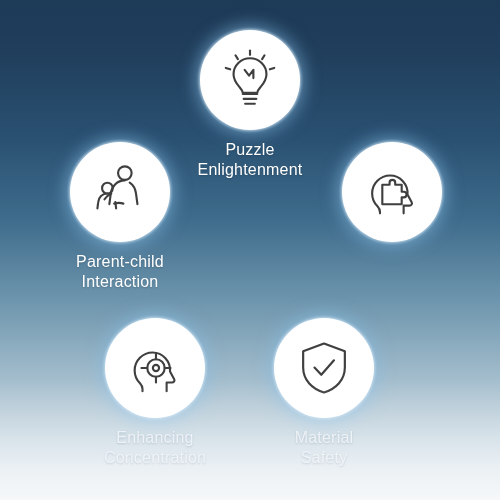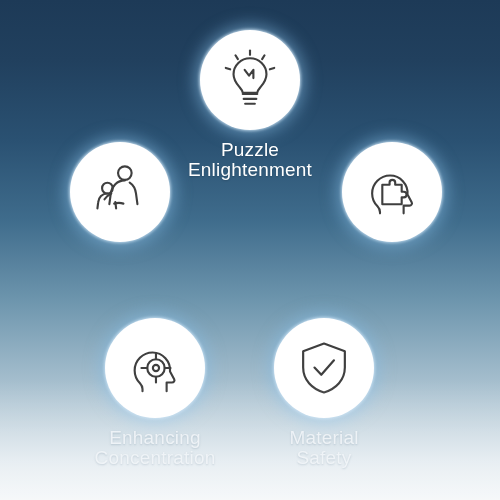--- a/index.html
+++ b/index.html
@@ -52,21 +52,21 @@
     justify-content: center;
     box-shadow: 0 0 16px 5px rgba(135, 190, 230, 0.55),
                 0 0 3px 1px rgba(255,255,255,0.8);
   }
   .bubble svg {
     display: block;
   }
   .caption {
     margin-top: 10px;
     color: #ffffff;
-    font-size: 19px;
+    font-size: 16px;
     line-height: 20px;
     letter-spacing: 0.2px;
     text-shadow: 0 1px 2px rgba(0,0,0,0.18);
   }
   .caption .ln {
     display: block;
   }
   
   .node.dark-text .caption {
     color: #e9eff4;
@@ -109,20 +109,24 @@
           <path d="M37 20 c-8 0-13.5 6-14.5 13.5 l-1.5 11"></path>
           <path d="M50 44.5 l-1.5-11 c-0.6-4.5-2.8-8.8-6.5-11.2"></path>
           <path d="M23 33.5 c-3 1.5-5.5 3.5-7 6"></path>
           <circle cx="19" cy="28" r="5.5"></circle>
           <path d="M19 33.5 c-5.5 0-9 4-9.5 9 l-0.8 6.5"></path>
           <path d="M28 49 l-0.8-6.5"></path>
           <path d="M26 44 c3.5-1 6.5-1 9.5 0"></path>
         </svg>
       </span>
     </div>
+    <div class="caption">
+      <span class="ln">Parent-child</span>
+      <span class="ln">Interaction</span>
+    </div>
   </div>
 
   <div class="node" style="left:392px; top:142px;">
     <div class="bubble">
       <span>
         <svg width="62" height="62" viewBox="0 0 64 64" fill="none" stroke="#3f3f3f" stroke-width="2.2" stroke-linecap="round" stroke-linejoin="round">
           <path d="M44 54 v-8 h6 c2 0 3.2-1.8 2.3-3.5 l-4.3-8 c0.8-10.5-7.5-19.5-18-19.5 -10.2 0-18.5 8.3-18.5 18.5 0 6 2.5 10.2 5.5 13.3 1.8 1.9 2.6 3.6 2.6 6 V54"></path>
           <path d="M22 24.5 h7.5 v-2.2 c0-1.6 1.3-2.8 2.9-2.8 1.6 0 2.9 1.2 2.9 2.8 v2.2 H42 v7.2 h2.2 c1.6 0 2.8 1.3 2.8 2.9 0 1.6-1.2 2.9-2.8 2.9 H42 v7.1 H22 z"></path>
         </svg>
       </span>

